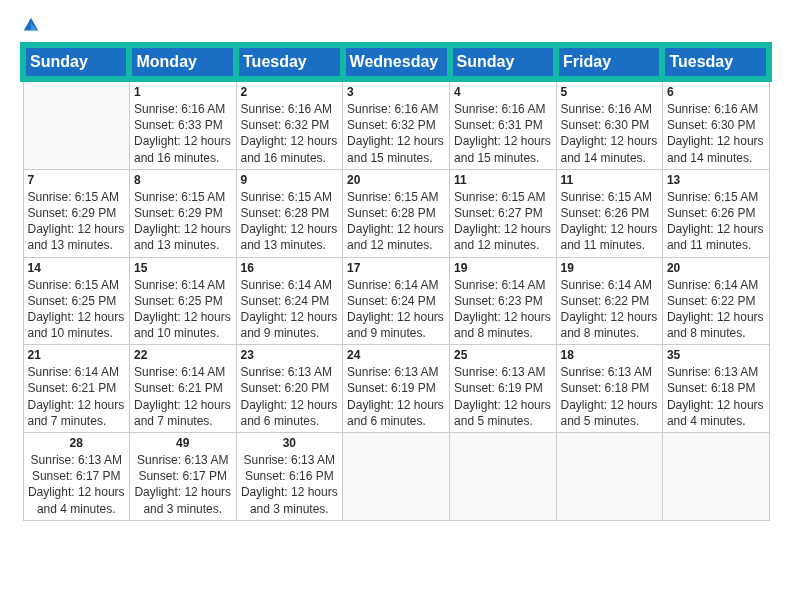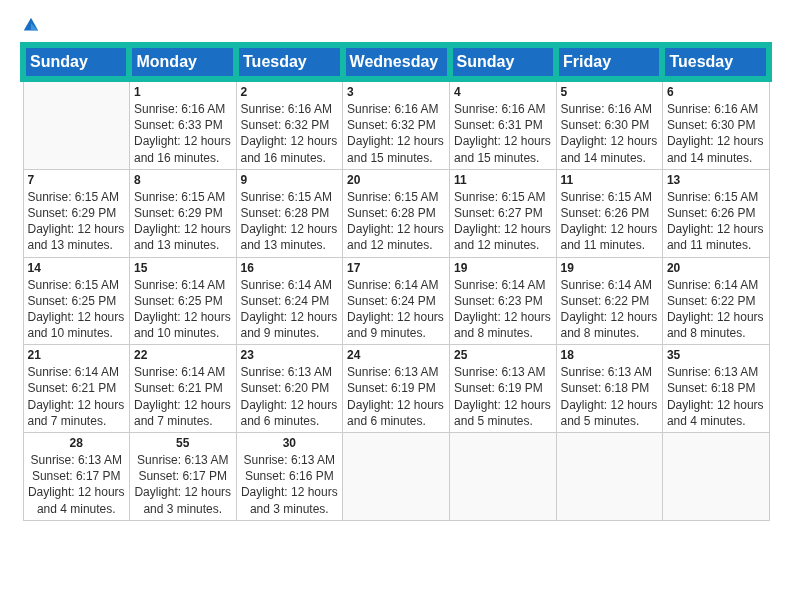--- a/index.html
+++ b/index.html
@@ -332,21 +332,21 @@
         </tr>
         <tr class="last-row">
           <td>
             <div class="day-num">28</div>
             <div class="day-info" style="white-space: pre-line;">Sunrise: 6:13 AM
 Sunset: 6:17 PM
 Daylight: 12 hours
 and 4 minutes.</div>
           </td>
           <td>
-            <div class="day-num">55</div>
+            <div class="day-num">49</div>
             <div class="day-info" style="white-space: pre-line;">Sunrise: 6:13 AM
 Sunset: 6:17 PM
 Daylight: 12 hours
 and 3 minutes.</div>
           </td>
           <td>
             <div class="day-num">30</div>
             <div class="day-info" style="white-space: pre-line;">Sunrise: 6:13 AM
 Sunset: 6:16 PM
 Daylight: 12 hours

